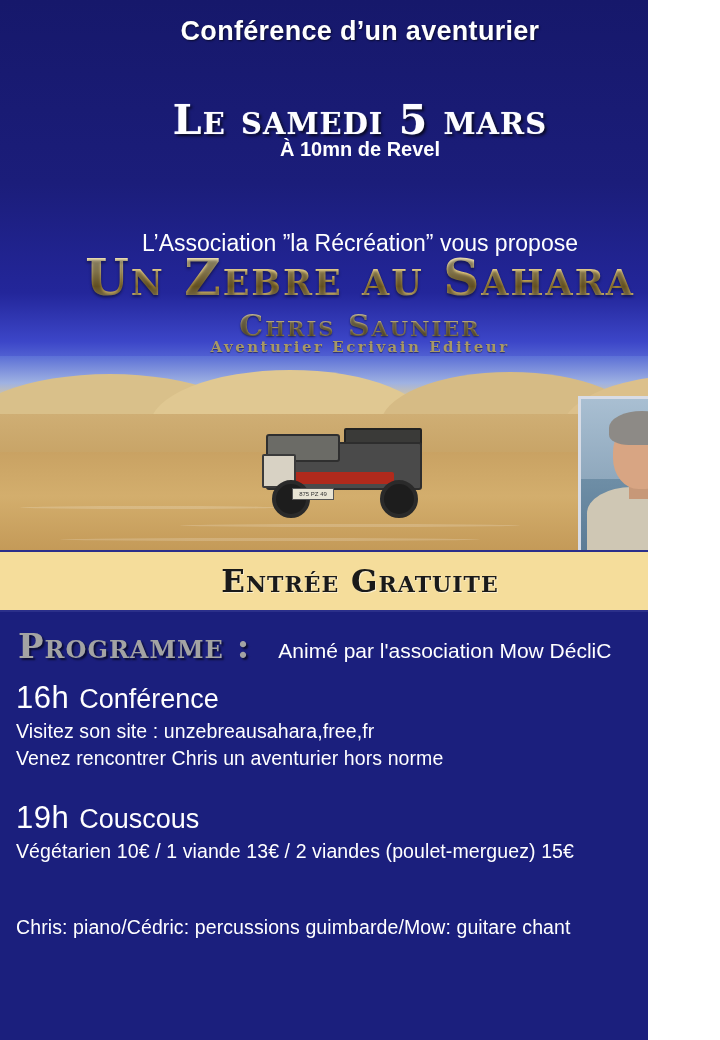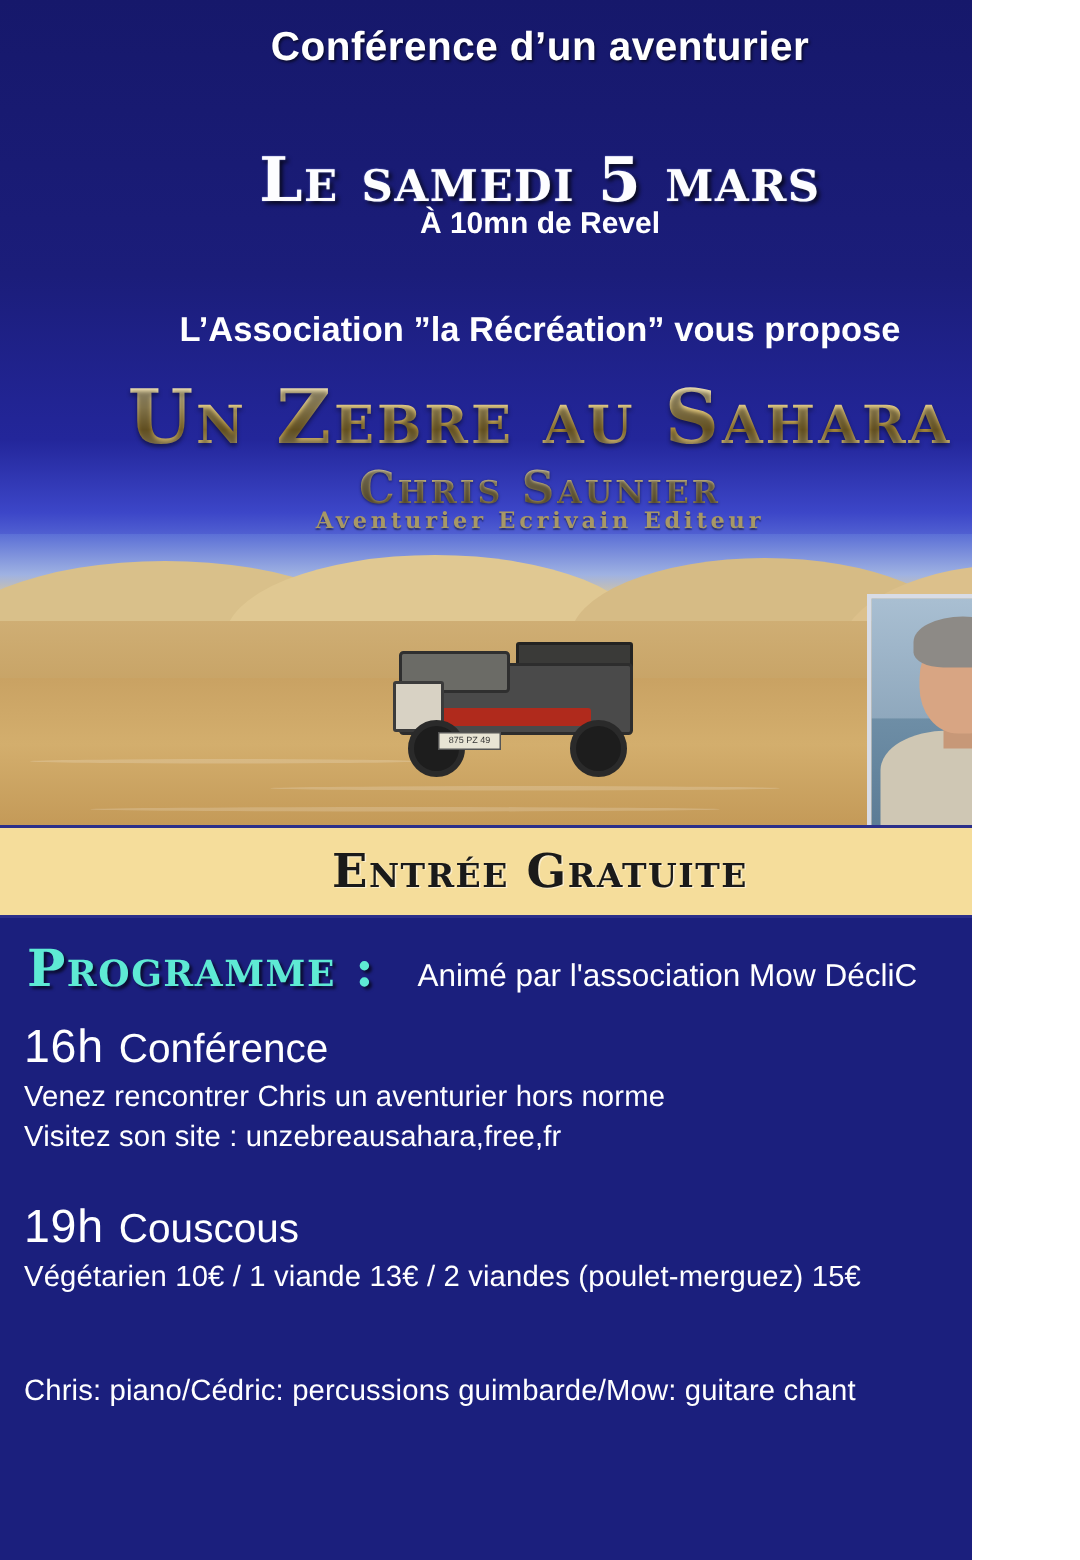--- a/index.html
+++ b/index.html
@@ -80,26 +80,26 @@
     text-shadow: 2px 2px 3px rgba(0,0,0,0.7);
   }
   .cityline .zip {
     font-size: 24px;
     font-weight: bold;
     letter-spacing: 1px;
     vertical-align: 2px;
   }
   .assoc {
     position: absolute;
-    top: 206px;
+    top: 230px;
     width: 720px;
     text-align: center;
     color: #ffffff;
     font-size: 23px;
-    font-weight: bold;
+    font-weight: normal;
   }
 
   .bigtitle {
     position: absolute;
     top: 248px;
     width: 720px;
     text-align: center;
     font-family: "DejaVu Serif", serif;
     font-size: 50px;
     font-weight: bold;
@@ -281,21 +281,21 @@
     width: 690px;
     display: flex;
     align-items: baseline;
   }
   .prog-title {
     font-family: "DejaVu Serif", serif;
     font-size: 34px;
     font-weight: bold;
     font-variant: small-caps;
     letter-spacing: 1px;
-    color: #5eead4;
+    color: #a3a3a3;
     text-shadow: 2px 2px 2px rgba(0,0,0,0.6);
   }
   .prog-anim {
     margin-left: 28px;
     font-size: 21px;
     color: #ffffff;
   }
 
   .logo {
     position: absolute;
@@ -403,22 +403,22 @@
       <span class="prog-title">Programme :</span>
       <span class="prog-anim">Animé par l'association Mow DécliC</span>
     </div>
 
 
     <div class="slot slot-a">
       <div class="line1">
         <span class="time">16h</span>
         <span class="what">Conférence</span>
       </div>
+      <div class="detail">Visitez son site : unzebreausahara,free,fr</div>
       <div class="detail">Venez rencontrer Chris un aventurier hors norme</div>
-      <div class="detail">Visitez son site : unzebreausahara,free,fr</div>
     </div>
 
     <div class="slot slot-b">
       <div class="line1">
         <span class="time">19h</span>
         <span class="what">Couscous</span>
       </div>
       <div class="detail">Végétarien 10€ / 1 viande 13€  / 2 viandes (poulet-merguez) 15€</div>
     </div>
 

